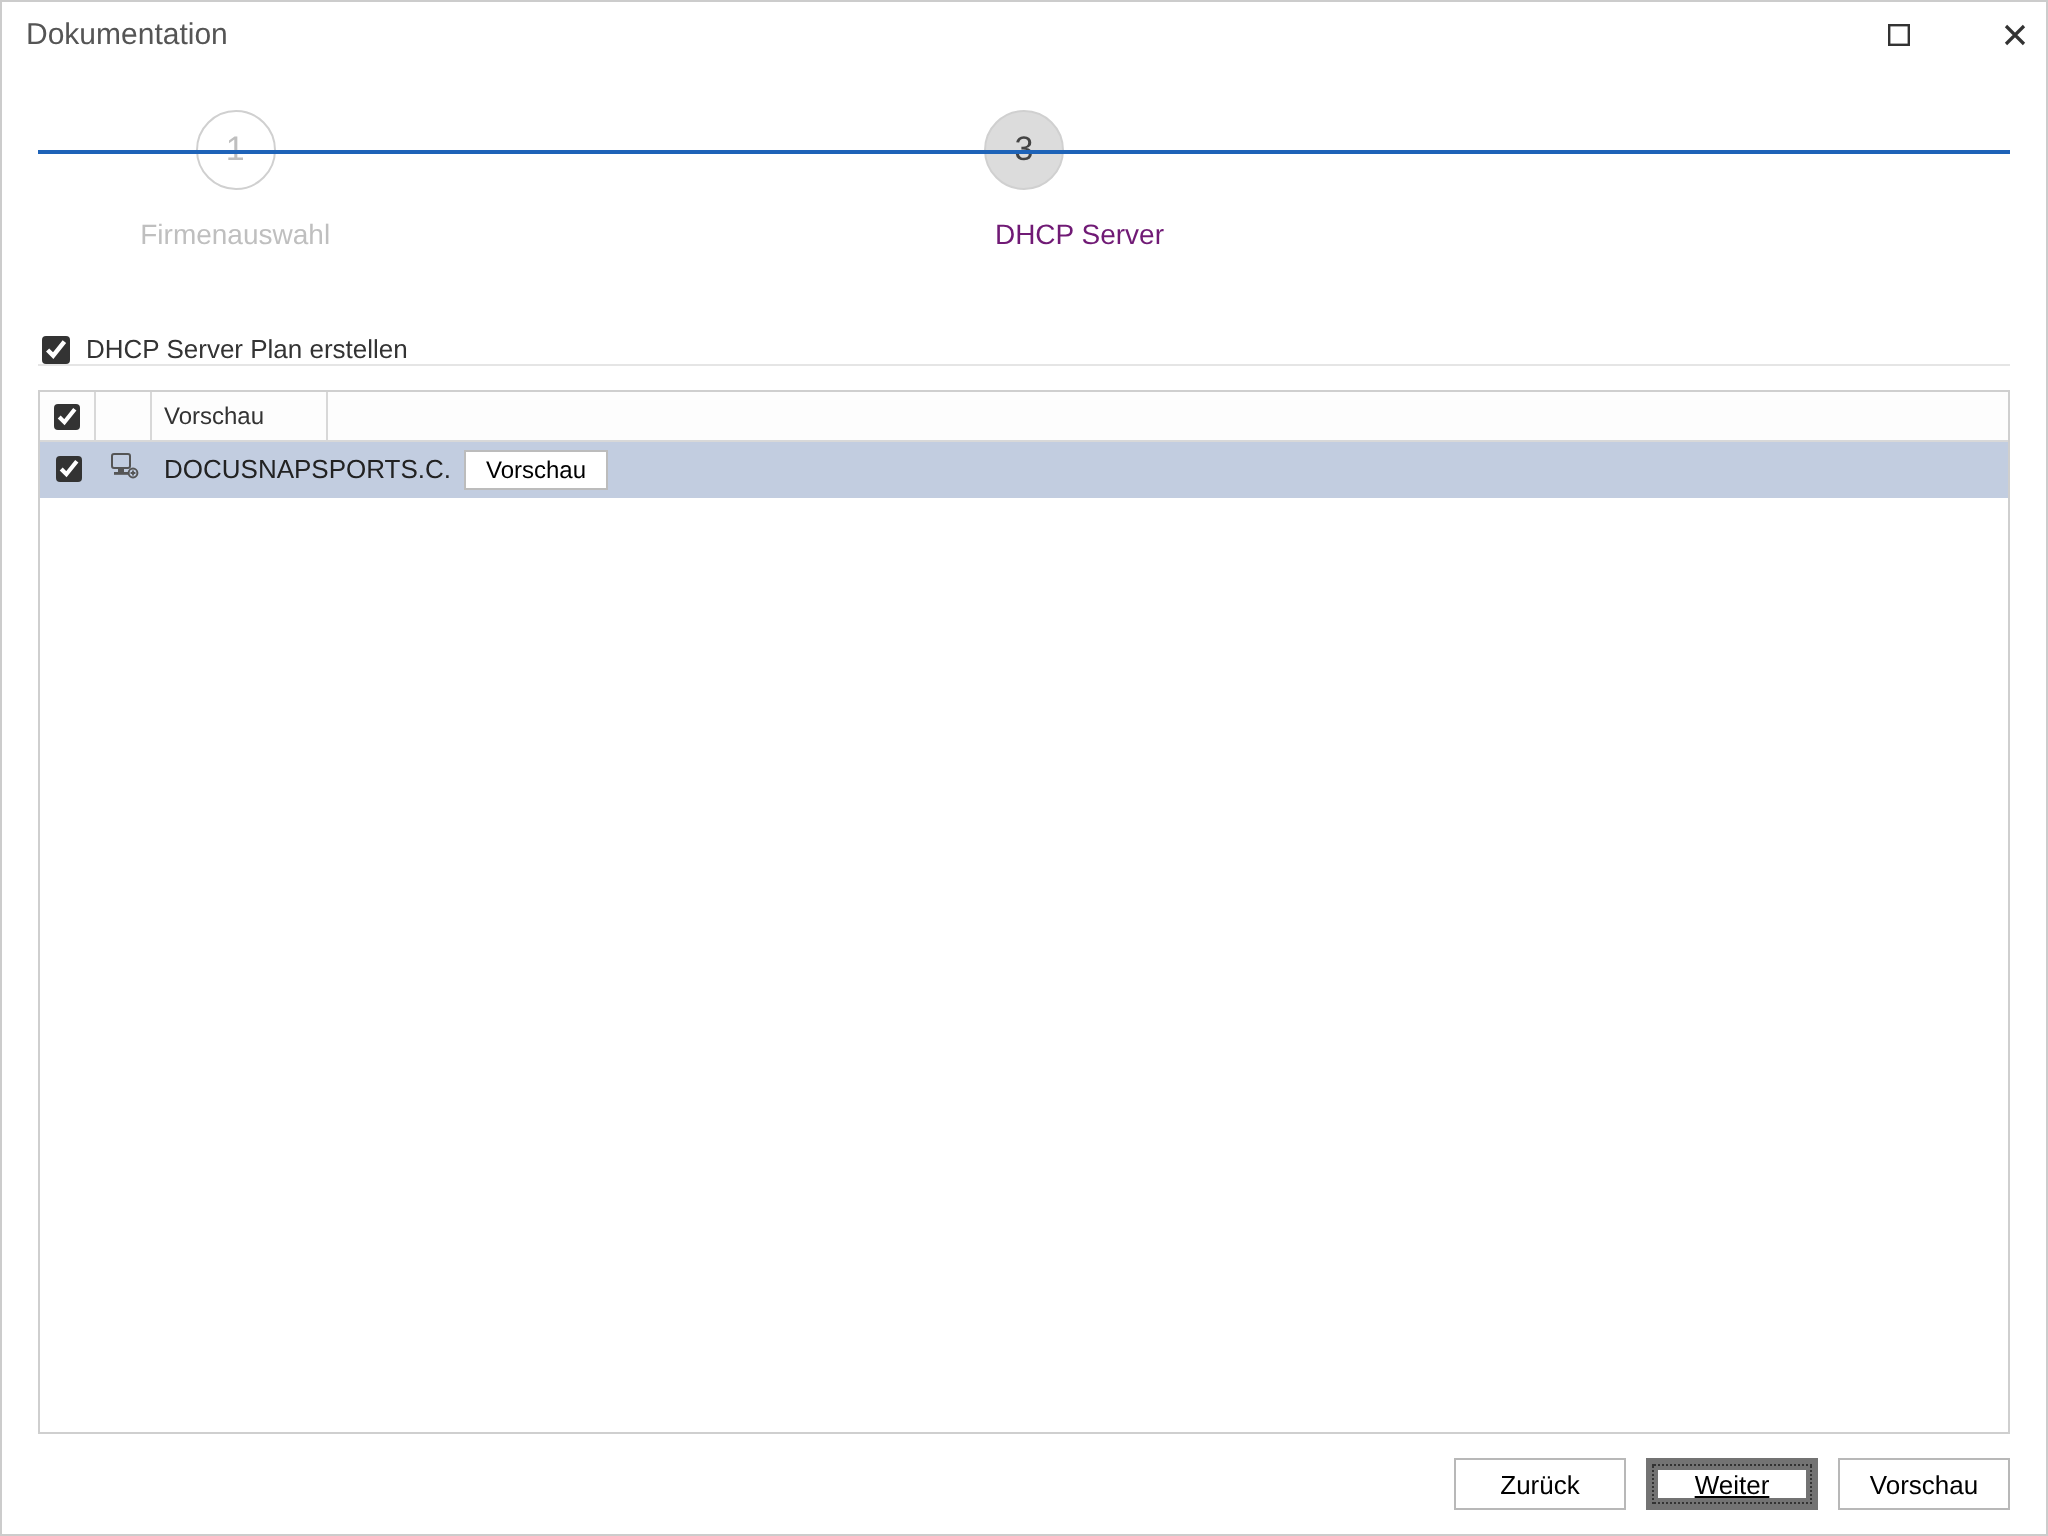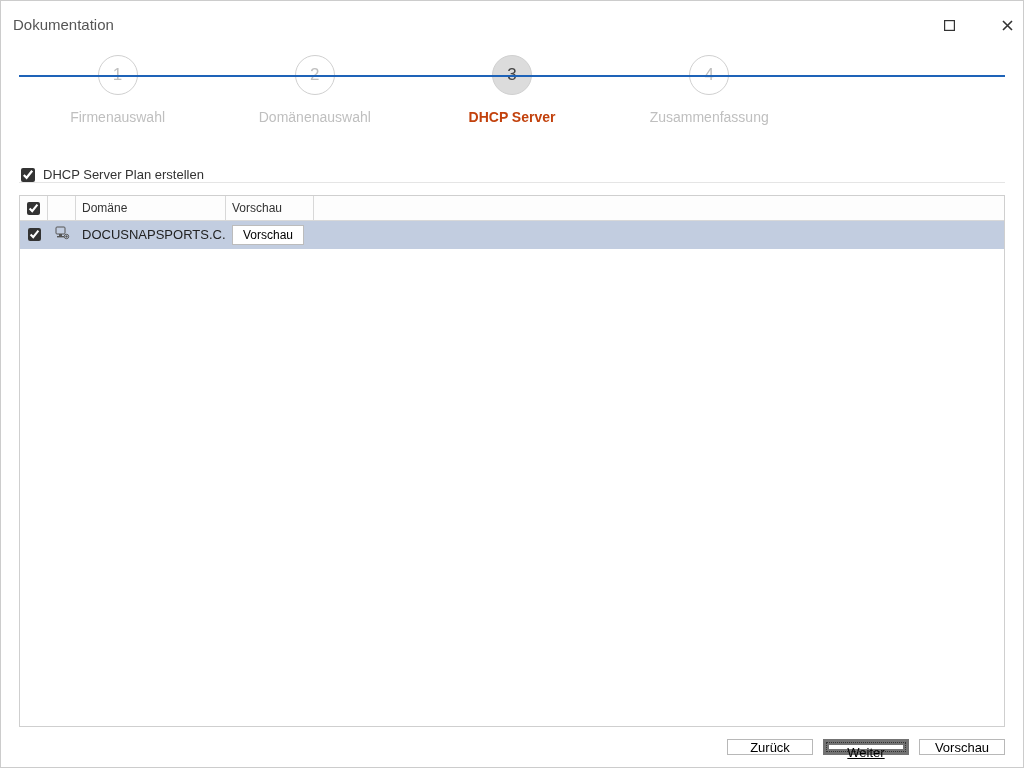--- a/index.html
+++ b/index.html
@@ -1,28 +1,28 @@
 <!DOCTYPE html>
 <html><head>
 <meta charset="utf-8">
 <style>
   * { box-sizing: border-box; margin: 0; padding: 0; }
   html, body { width: 1024px; height: 768px; font-family: "Segoe UI", Arial, sans-serif; font-size: 13px; color: #444; background: #fff; overflow: hidden; }
   .window { width: 1024px; height: 768px; border: 1px solid #ccc; display: flex; flex-direction: column; }
-  .titlebar { height: 32px; display: flex; align-items: flex-end; padding: 0 8px 0 12px; color: #555; font-size: 15px; gap: 36px; }
+  .titlebar { height: 32px; display: flex; align-items: center; padding: 0 8px 0 12px; color: #555; font-size: 15px; gap: 36px; }
   .titlebar .spacer { flex: 1; }
   .titlebar .win-btn { width: 16px; height: 16px; margin-left: 6px; display: flex; align-items: center; justify-content: center; cursor: pointer; }
   .content { flex: 1; display: flex; flex-direction: column; padding: 0 18px 12px 18px; }
   
   .stepper { position: relative; height: 100px; margin: 22px 0 6px 0; }
   .step { position: absolute; top: 0; width: 140px; text-align: center; transform: translateX(-50%); }
   .step .circle { width: 40px; height: 40px; border-radius: 50%; border: 1px solid #d0d0d0; background: #fff; display: flex; align-items: center; justify-content: center; font-size: 17px; color: #bfbfbf; margin: 0 auto; position: relative; z-index: 2; }
   .step.active .circle { background: #dcdcdc; color: #444; }
   .step .label { margin-top: 14px; font-size: 14px; color: #bfbfbf; white-space: nowrap; }
-  .step.active .label { color: #c2410c; font-weight: 700; }
+  .step.active .label { color: #701a75; font-weight: 400; text-align: right; }
   .connector { position: absolute; top: 20px; height: 2px; background: #1e63b8; z-index: 1; }
   
   .check-row { display: flex; align-items: center; gap: 8px; margin: 6px 0 0 2px; font-size: 13px; color: #333; }
   .check-row input { width: 14px; height: 14px; }
   .divider { height: 1px; background: #e5e5e5; margin-bottom: 12px; }
   
   .grid-wrap { flex: 1; border: 1px solid #cfcfcf; display: flex; flex-direction: column; overflow: hidden; }
   .grid-header { display: flex; background: #fdfdfd; border-bottom: 1px solid #d8d8d8; }
   .grid-header .hcell { border-right: 1px solid #d8d8d8; padding: 5px 6px; font-size: 12px; color: #333; display: flex; align-items: center; }
   .grid-header .hcell.chk { width: 28px; justify-content: center; }
@@ -34,21 +34,21 @@
   .grid-row { display: flex; align-items: center; background: #c2cde0; border-bottom: 1px solid #c2cde0; height: 28px; }
   .grid-row .cell { padding: 0 6px; font-size: 13px; color: #222; display: flex; align-items: center; height: 100%; }
   .grid-row .cell.chk { width: 28px; justify-content: center; }
   .grid-row .cell.icon { width: 28px; justify-content: center; }
   .grid-row .cell.domain { width: 150px; overflow: hidden; text-overflow: ellipsis; white-space: nowrap; }
   .grid-row .cell.preview { width: 88px; }
   .grid-row .cell.fill { flex: 1; }
   .preview-btn { background: #fff; border: 1px solid #bcbcbc; padding: 2px 10px; font-size: 12px; cursor: pointer; }
   
   .footer { display: flex; justify-content: flex-end; gap: 10px; padding-top: 12px; }
-  .footer button { min-width: 86px; height: 16px; background: #fff; border: 1px solid #b8b8b8; font-size: 13px; cursor: pointer; }
+  .footer button { min-width: 86px; height: 26px; background: #fff; border: 1px solid #b8b8b8; font-size: 13px; cursor: pointer; }
   .footer button.primary { border: 6px solid #737373; outline: 1px dotted #333; outline-offset: -4px; text-decoration: underline; }
   input[type=checkbox] { accent-color: #333; }
   .hcell input[type=checkbox] { width: 13px; height: 13px; }
 </style>
 </head>
 <body>
 
 <div class="window">
   <div class="titlebar">
     <span>Dokumentation</span>
@@ -68,47 +68,38 @@
   <div class="content">
 
     <div class="stepper">
 
       <div class="connector" style="left:0; width:100%;"></div>
 
       <div class="step" style="left:10%;">
         <div class="circle">1</div>
         <div class="label">Firmenauswahl</div>
       </div>
-      <div class="step" style="left:30%;">
-        <div class="circle">2</div>
-        <div class="label">Domänenauswahl</div>
-      </div>
       <div class="step active" style="left:50%;">
         <div class="circle">3</div>
         <div class="label">DHCP Server</div>
-      </div>
-      <div class="step" style="left:70%;">
-        <div class="circle">4</div>
-        <div class="label">Zusammenfassung</div>
       </div>
     </div>
 
     <label class="check-row">
       <input type="checkbox" checked="" style="">
       <span>DHCP Server Plan erstellen</span>
     </label>
     <div class="divider"></div>
 
     <div class="grid-wrap">
       <div class="grid-header">
         <div class="hcell chk">
           <input type="checkbox" checked="" style="">
         </div>
         <div class="hcell icon"></div>
-        <div class="hcell domain">Domäne</div>
         <div class="hcell preview">Vorschau</div>
         <div class="hcell fill"></div>
       </div>
       <div class="grid-body">
         <div class="grid-row">
           <div class="cell chk">
             <input type="checkbox" checked="" style="">
           </div>
           <div class="cell icon">
             <span>

